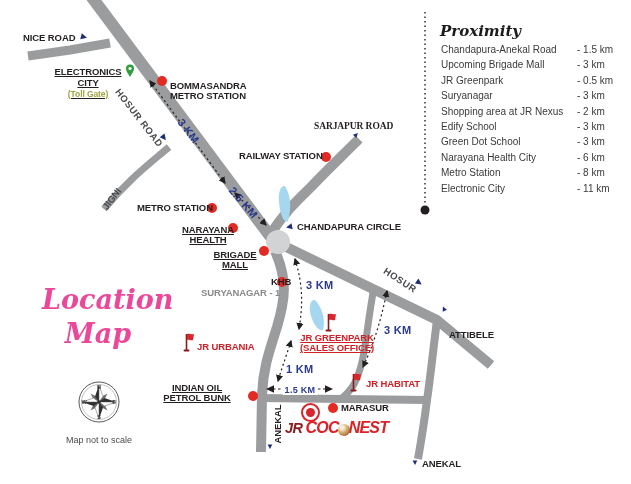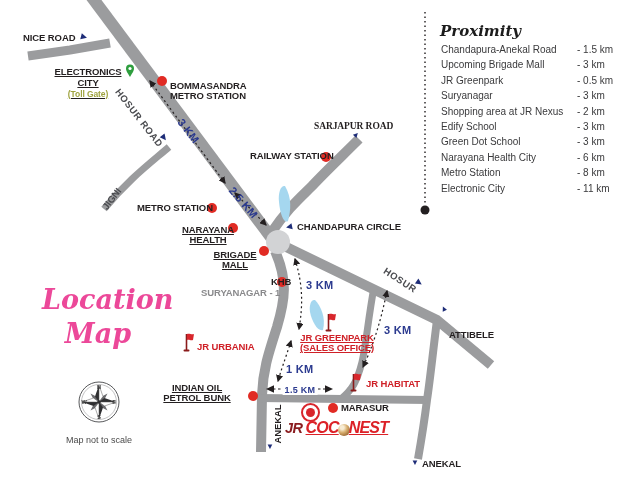--- a/index.html
+++ b/index.html
@@ -19,21 +19,21 @@
   .flag{position:absolute;}
   .site-marker{position:absolute;width:15px;height:15px;border:2.5px solid #d8262c;
        border-radius:50%;background:#fff;display:flex;align-items:center;justify-content:center;}
   .site-marker-core{width:9px;height:9px;border-radius:50%;background:#d8262c;}
   .script{font-family:"DejaVu Serif",serif;font-style:italic;font-weight:bold;}
   #location-map{position:absolute;left:42px;top:283px;color:#ec4899;font-size:27px;
        line-height:34px;text-align:center;width:112px;}
   #coconest{position:absolute;left:285px;top:419px;display:flex;align-items:center;
        font-style:italic;font-weight:bold;}
   #coconest .jr{font-size:14.5px;color:#8b1d20;margin-right:3px;letter-spacing:-0.5px;}
-  #coconest .coc,#coconest .nest{font-size:16px;color:#dc2127;letter-spacing:-0.8px;text-decoration:underline;}
+  #coconest .coc,#coconest .nest{font-size:16px;color:#dc2127;letter-spacing:-0.8px;}
   .coconut{display:inline-block;width:12px;height:12px;border-radius:50%;margin:3px -1px 0 -1px;
        background:radial-gradient(circle at 35% 30%, #f7ecd4 0 16%, #d9b172 42%, #9c6a33 78%, #7a4c1f);}
   #prox-title{position:absolute;left:440px;top:22px;font-size:15px;color:#1c1c1c;}
   #prox-list{position:absolute;left:441px;top:44px;width:176px;}
   .prox-row{position:relative;height:15.4px;font-size:10px;color:#3a3a3c;}
   .prox-row .nm{position:absolute;left:0;top:0;white-space:nowrap;}
   .prox-row .dv{position:absolute;left:136px;top:0;white-space:nowrap;}
   .compass-letter{position:absolute;font-size:5.5px;font-weight:bold;color:#333;transform:translate(-50%,-50%);}
   #scale-note{position:absolute;left:99px;top:435px;transform:translateX(-50%);
        font-size:9px;font-weight:normal;color:#4a4a4a;white-space:nowrap;}
@@ -175,21 +175,21 @@
 
   <div class="lbl" style="left:170px;top:81px;">
     <span>BOMMASANDRA</span><br>
     <span>METRO STATION</span>
   </div>
 
   <div class="lbl blue rot" style="left:184px;top:117px;transform:rotate(52deg);">3 KM</div>
 
   <div class="lbl" style="left:314px;top:121px;font-family:Liberation Serif, serif;">SARJAPUR ROAD</div>
 
-  <div class="lbl" style="left:239px;top:151px;margin-left:11px;">RAILWAY STATION</div>
+  <div class="lbl" style="left:239px;top:151px;">RAILWAY STATION</div>
 
   <div class="lbl blue rot" style="left:235px;top:185px;transform:rotate(49deg);">2.5 KM</div>
 
   <div class="lbl roadname" style="left:112px;top:199px;transform:translate(-50%,-50%) rotate(-52deg);">JIGNI</div>
 
   <div class="lbl" style="left:137px;top:203px;">METRO STATION</div>
 
   <div class="lbl" style="left:297px;top:222px;">CHANDAPURA CIRCLE</div>
 
   <div class="lbl center" style="left:208px;top:225px;">

